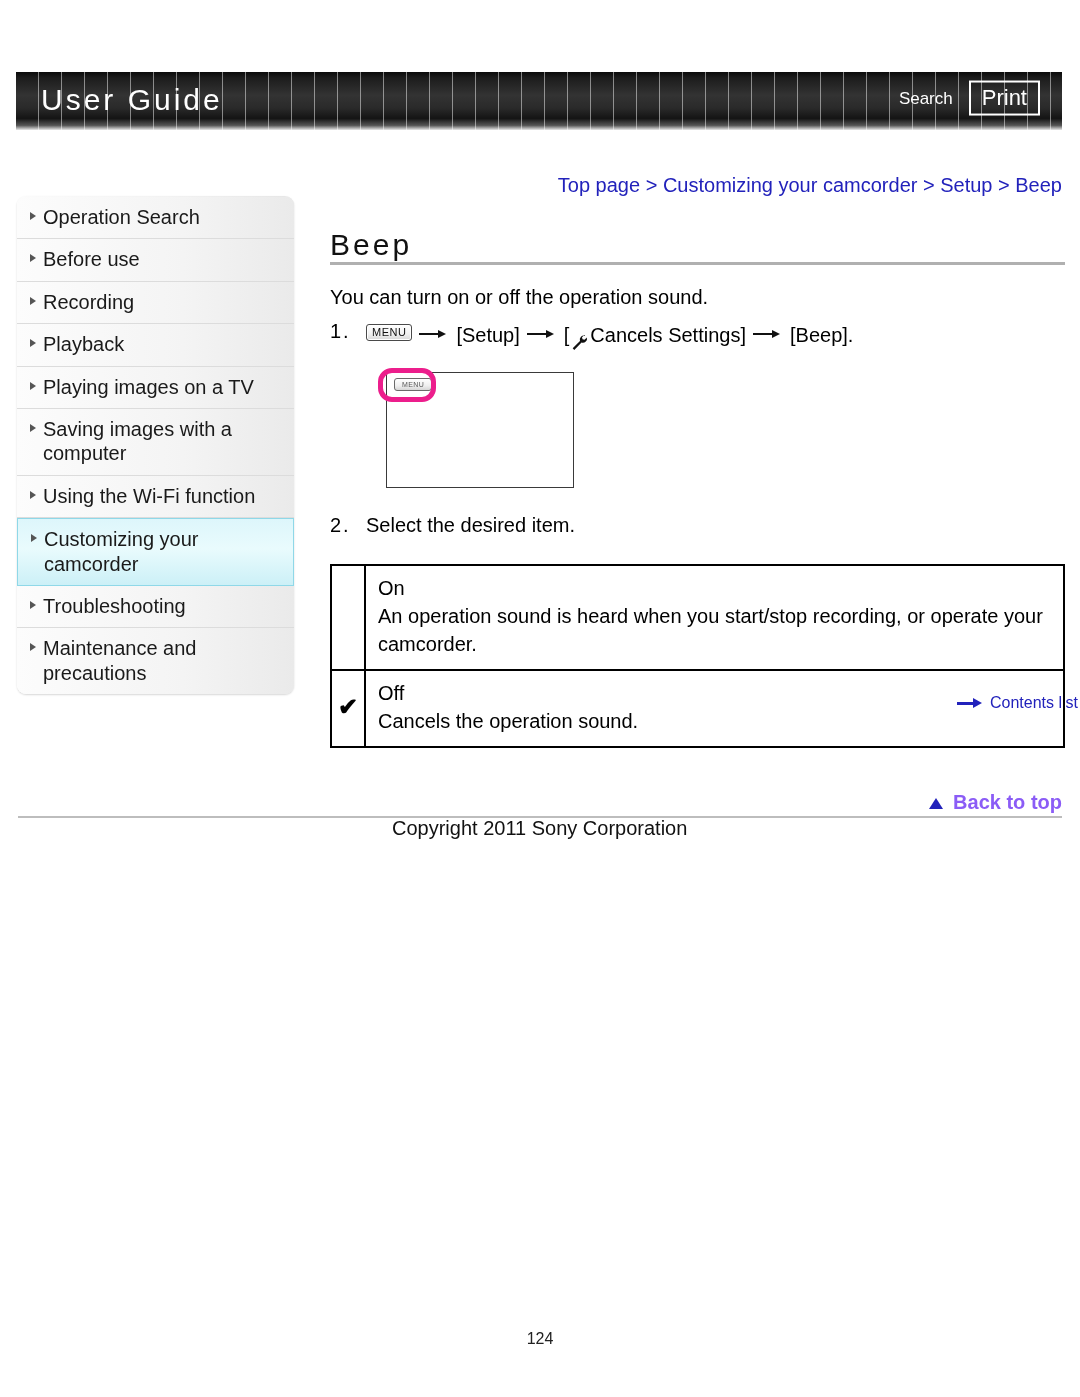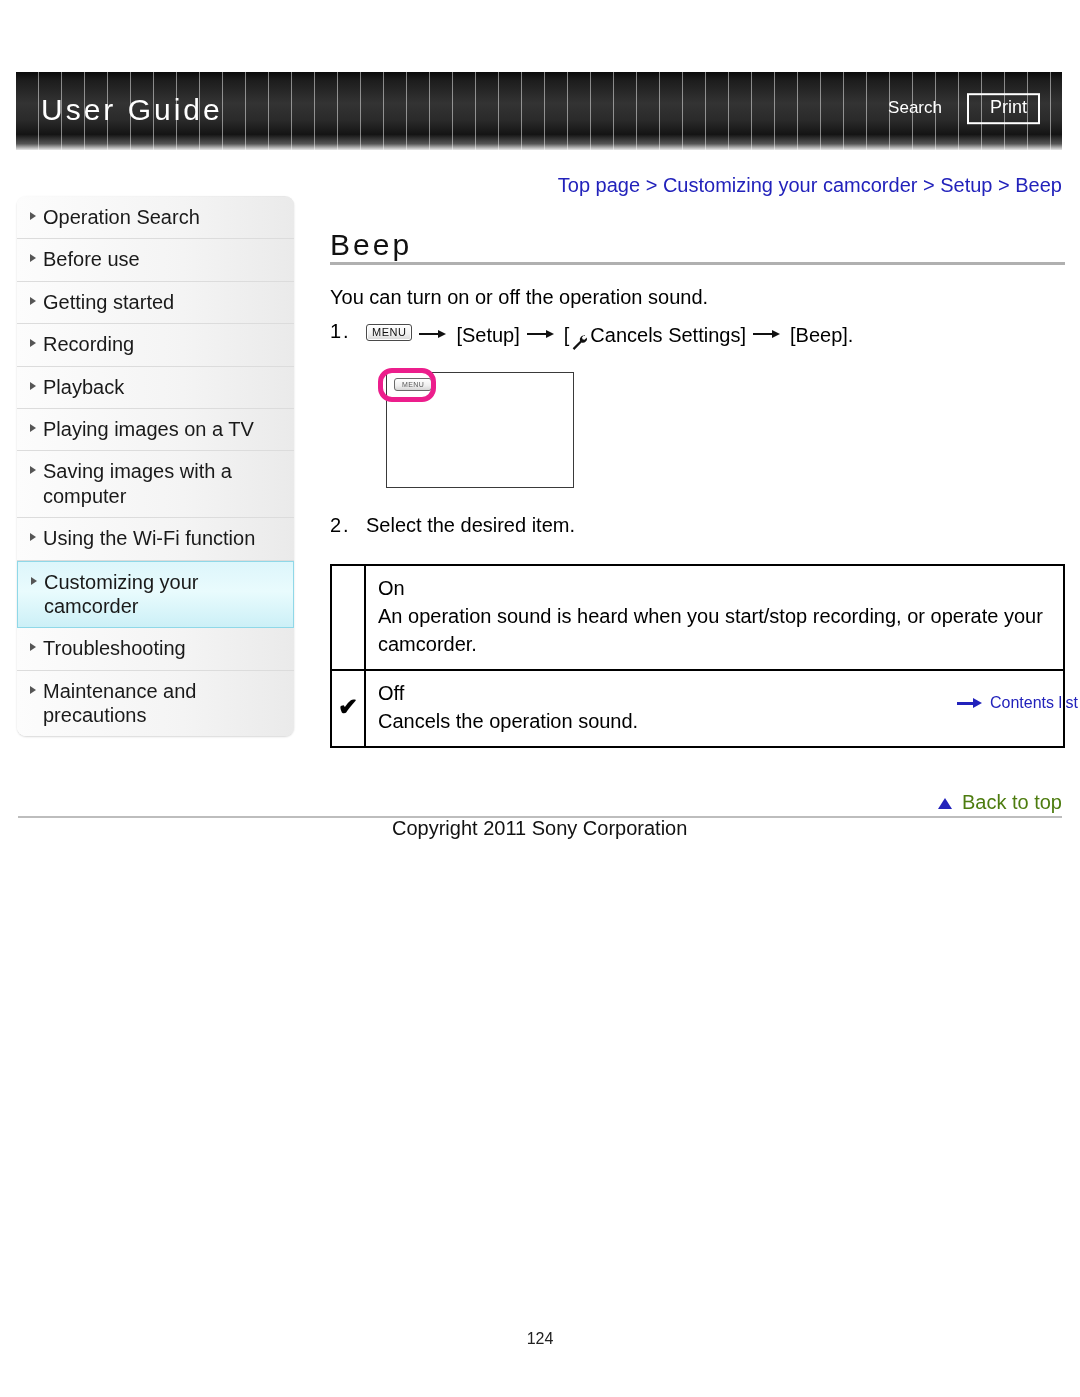--- a/index.html
+++ b/index.html
@@ -15,21 +15,21 @@
     color: #000000;
     overflow: hidden;
   }
 
   
   #header-bar {
     position: absolute;
     left: 16px;
     top: 72px;
     width: 1046px;
-    height: 78px;
+    height: 58px;
     background:
       linear-gradient(to bottom,
         #0a0a0a 0%,
         #1c1c1c 10%,
         #333333 40%,
         #2a2a2a 62%,
         #141414 80%,
         #555555 92%,
         #e8e8e8 100%);
     overflow: hidden;
@@ -56,32 +56,32 @@
     font-weight: 400;
     white-space: nowrap;
   }
   #header-actions {
     position: absolute;
     right: 22px;
     top: 50%;
     transform: translateY(-58%);
     display: flex;
     align-items: center;
-    gap: 25px;
+    gap: 16px;
   }
   #search-link {
     color: #ffffff;
     font-size: 17px;
     white-space: nowrap;
   }
   #print-button {
     color: #ffffff;
-    font-size: 18px;
+    font-size: 22px;
     border: 2px solid #ffffff;
-    padding: 2px 11px 4px 21px;
+    padding: 2px 11px 4px 11px;
     background: transparent;
     line-height: 1.15;
     white-space: nowrap;
   }
 
   
   #breadcrumb {
     position: absolute;
     right: 18px;
     top: 174px;
@@ -319,26 +319,27 @@
     color: #000000;
   }
   .opt-label { display: block; }
   .opt-desc  { display: block; }
 
   
   #back-to-top {
     position: absolute;
     right: 18px;
     top: 791px;
-    color: #4d7c0f;
+    color: #8b5cf6;
     font-size: 20px;
     white-space: nowrap;
     display: flex;
     align-items: center;
     gap: 10px;
+    font-weight: bold;
   }
   .tri-up {
     display: inline-block;
     width: 0; height: 0;
     border-bottom: 11px solid #2222bb;
     border-left: 7px solid transparent;
     border-right: 7px solid transparent;
     position: relative;
     top: 1px;
   }
@@ -383,24 +384,20 @@
 <div id="breadcrumb">Top page &gt; Customizing your camcorder &gt; Setup &gt; Beep</div>
 
 <div id="sidebar">
   <div class="nav-item">
     <span class="bullet"></span>
     <span>Operation Search</span>
   </div>
   <div class="nav-item">
     <span class="bullet"></span>
     <span>Before use</span>
-  </div>
-  <div class="nav-item">
-    <span class="bullet"></span>
-    <span>Getting started</span>
   </div>
   <div class="nav-item">
     <span class="bullet"></span>
     <span>Recording</span>
   </div>
   <div class="nav-item">
     <span class="bullet"></span>
     <span>Playback</span>
   </div>
   <div class="nav-item">

